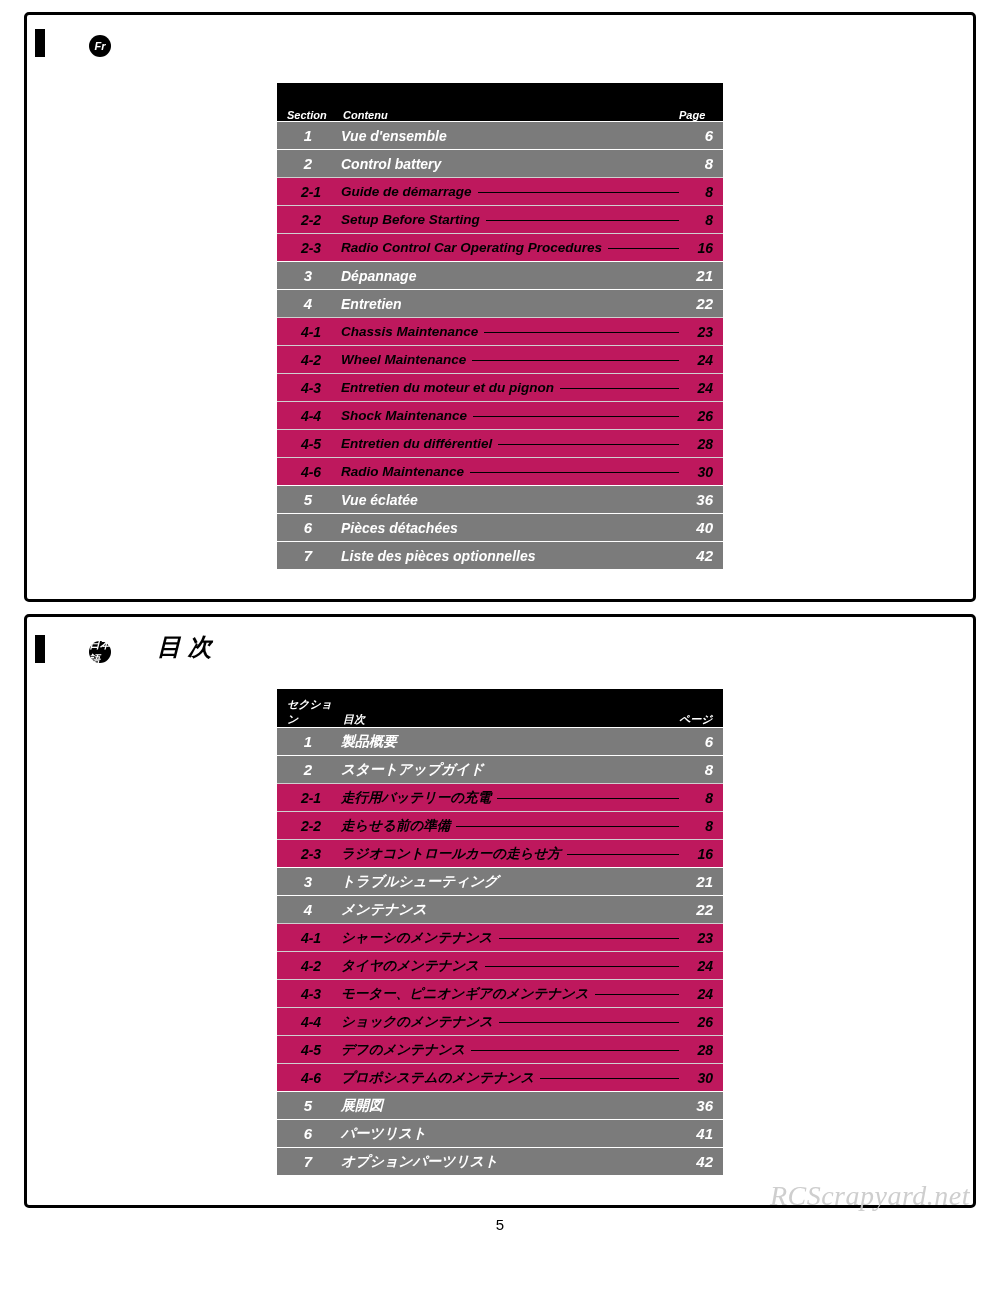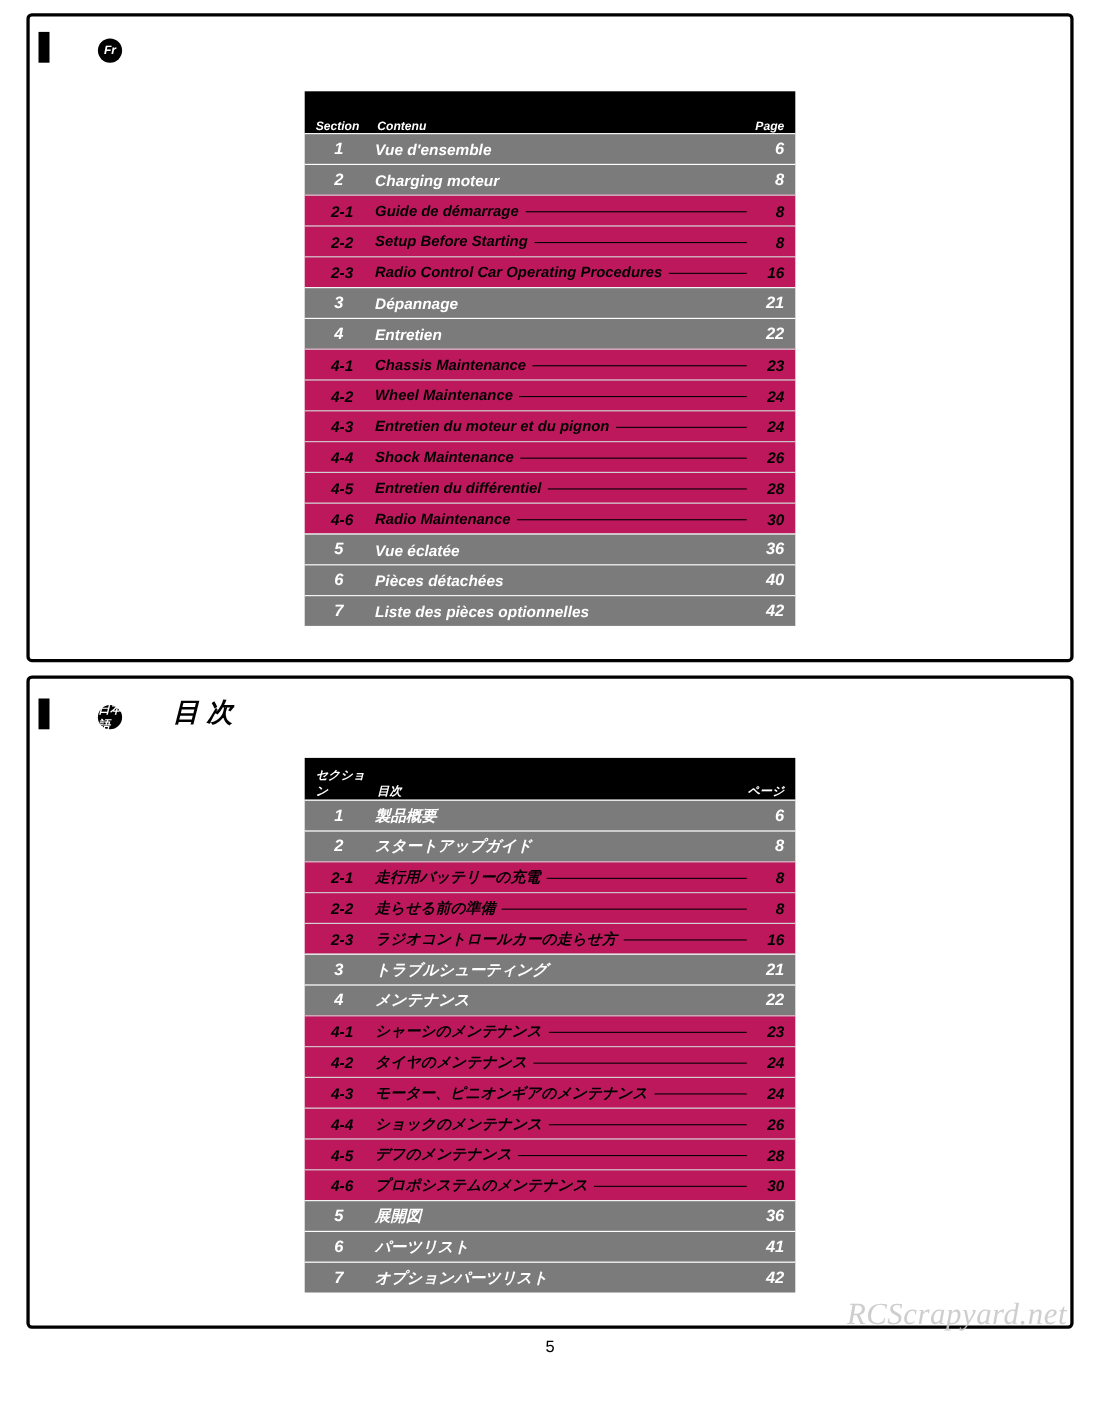--- a/index.html
+++ b/index.html
@@ -62,21 +62,21 @@
     align-items:flex-end;
     background:#000;
     color:#fff;
     height:38px;
     font-style:italic;
     font-weight:700;
     font-size:11px;
   }
   .hdr-sec{width:var(--sec-col);padding-left:10px;box-sizing:border-box;}
   .hdr-con{flex:1;padding-left:4px;}
-  .hdr-page{width:var(--page-col);text-align:right;padding-right:10px;box-sizing:border-box;}
+  .hdr-page{width:var(--page-col);text-align:left;padding-right:10px;box-sizing:border-box;}
 
   .row{
     display:flex;
     align-items:center;
     height:27px;
     color:#fff;
     font-style:italic;
     font-weight:800;
   }
   .row.section{background:#7b7b7b;border-top:1px solid #fff;}
@@ -150,21 +150,21 @@
           <div class="hdr-con">Contenu</div>
           <div class="hdr-page">Page</div>
         </div>
         <div class="row section">
           <div class="cell-sec">1</div>
           <div class="cell-con">Vue d'ensemble</div>
           <div class="cell-page">6</div>
         </div>
         <div class="row section">
           <div class="cell-sec">2</div>
-          <div class="cell-con">Charging moteur</div>
+          <div class="cell-con">Control battery</div>
           <div class="cell-page">8</div>
         </div>
         <div class="row sub">
           <div class="cell-sec">2-1</div>
           <div class="cell-con">
             <span class="txt">Guide de démarrage</span>
             <span class="leader"></span>
           </div>
           <div class="cell-page">8</div>
         </div>

